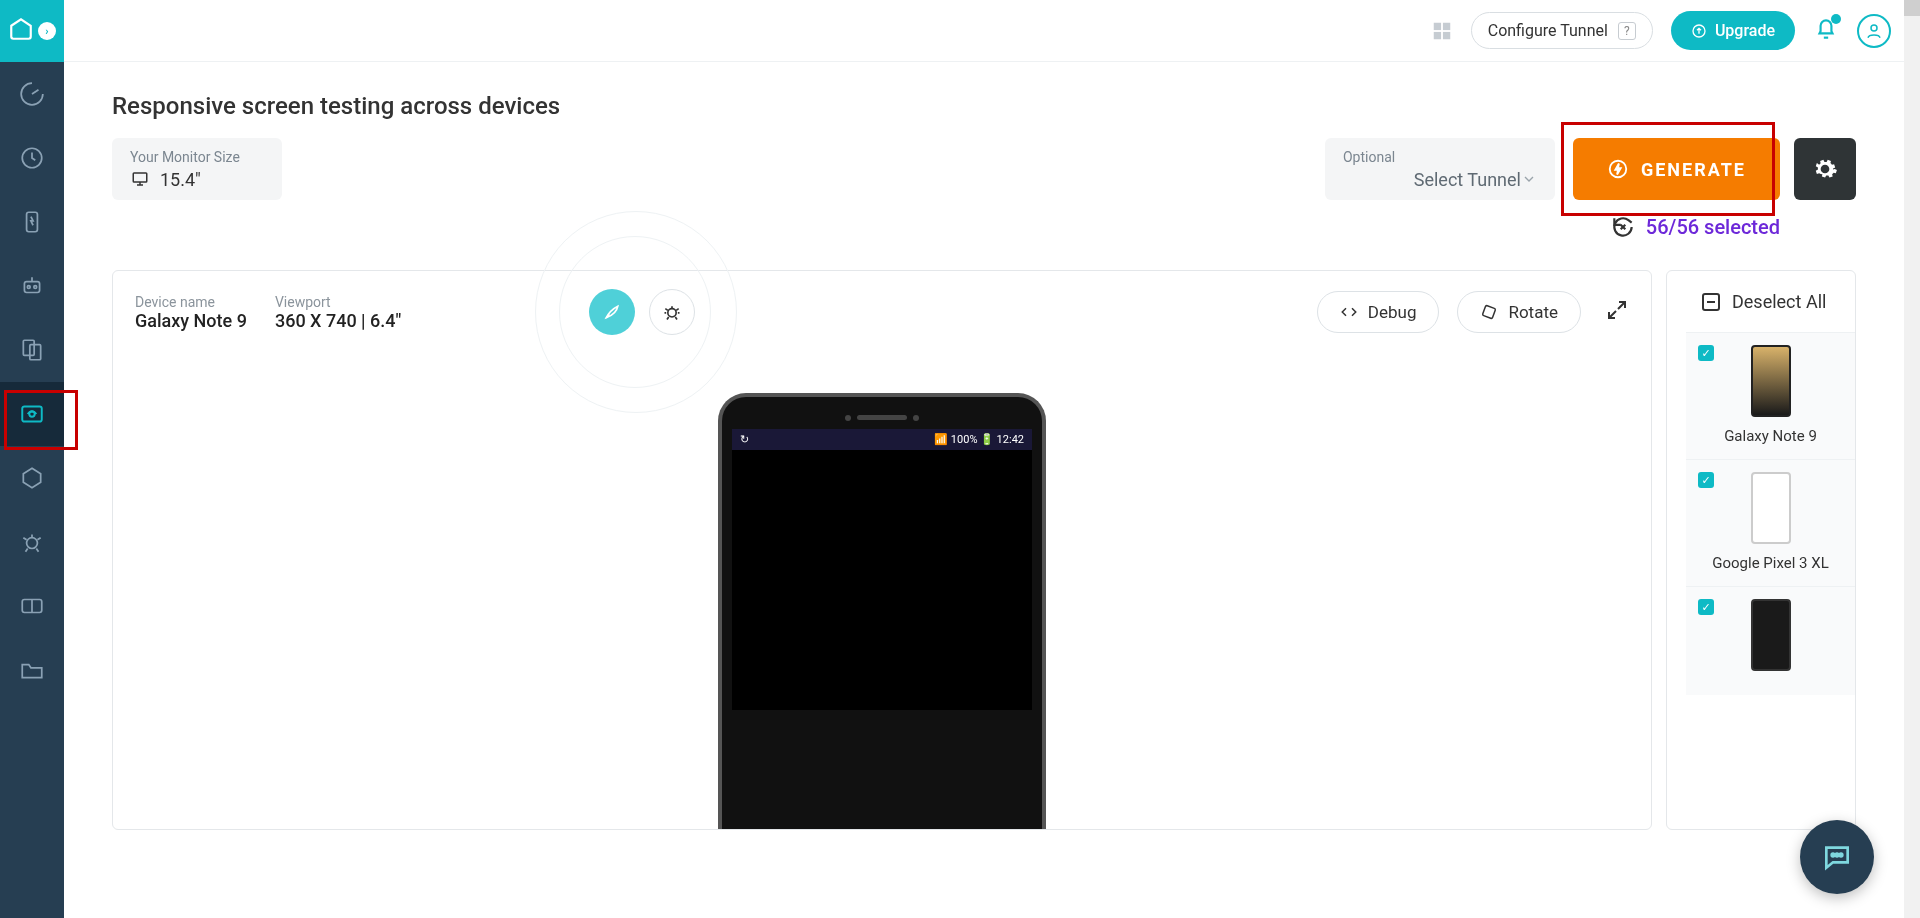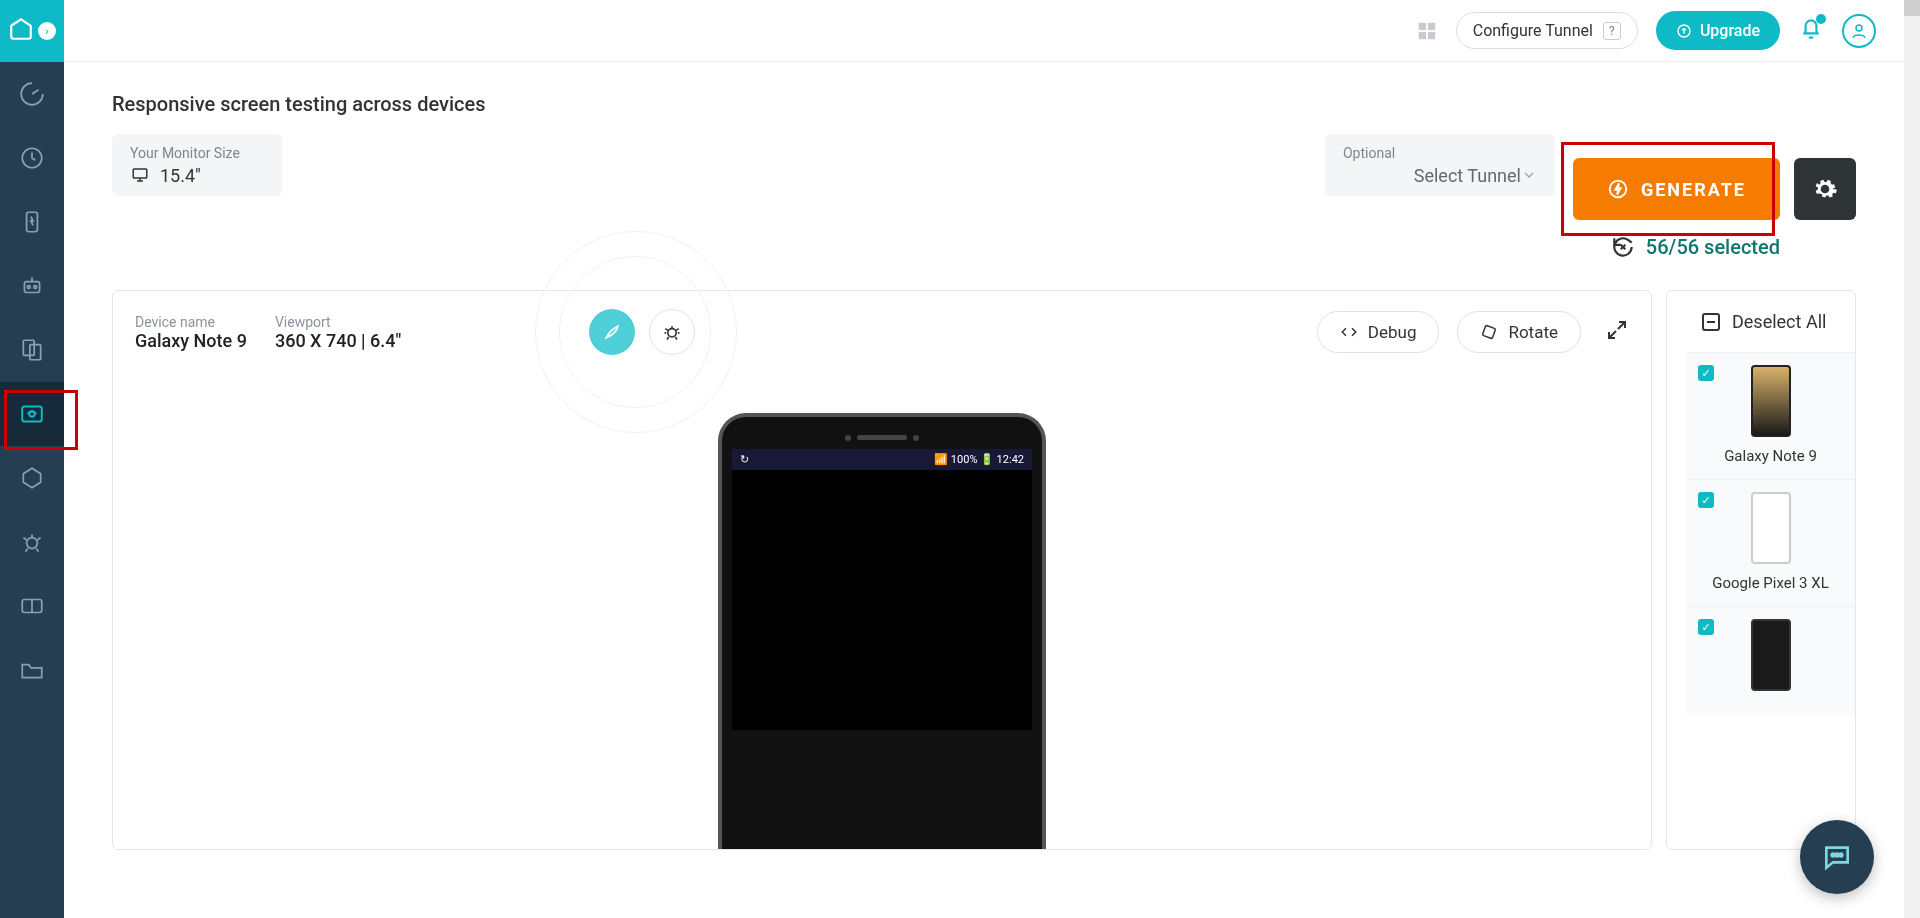--- a/index.html
+++ b/index.html
@@ -33,21 +33,21 @@
   .side-item.active { background:#162a3a; color:#0ebac5; }
   .side-item svg { width:26px; height:26px; }
   .side-highlight { border:3px solid #c80000; width:74px; height:60px; position:absolute; left:4px; top:390px; pointer-events:none; }
 
   
   .main { flex:1; display:flex; flex-direction:column; height:918px; position:relative; }
 
   
   .topbar {
     height:62px; display:flex; align-items:center; justify-content:flex-end;
-    padding:0 28px; gap:18px; border-bottom:1px solid #eef1f3;
+    padding:0 13px; gap:18px; border-bottom:1px solid #eef1f3;
   }
   .grid-icon { color:#c6ccd2; display:flex; }
   .tunnel-pill {
     border:1px solid #d9dee2; border-radius:24px; padding:8px 16px;
     display:flex; align-items:center; gap:10px; color:#333; font-size:16px;
   }
   .tunnel-pill .qmark {
     width:18px;height:18px;border:1px solid #c7ccd1;border-radius:3px;
     display:flex;align-items:center;justify-content:center;font-size:12px;color:#888;
   }
@@ -55,50 +55,50 @@
     background:#0ebac5; color:#fff; border-radius:24px; padding:10px 20px;
     display:flex; align-items:center; gap:8px; font-size:16px; font-weight:500;
   }
   .bell-wrap { position:relative; color:#0ebac5; }
   .bell-dot { position:absolute; top:-2px; right:-2px; width:10px;height:10px;background:#0ebac5;border-radius:50%; }
   .avatar-circle { width:34px;height:34px;border:2px solid #0ebac5;border-radius:50%;display:flex;align-items:center;justify-content:center;color:#0ebac5; }
 
   
   .content { flex:1; overflow:auto; padding: 30px 48px 0 48px; position:relative; }
 
-  .page-title { font-size:20px; font-weight:500; color:#333; margin-bottom:18px; }
+  .page-title { font-size:24px; font-weight:500; color:#333; margin-bottom:18px; }
 
   .controls-row { display:flex; align-items:stretch; gap:0; }
   .card { background:#f4f5f6; border-radius:6px; padding:12px 18px; display:flex; flex-direction:column; justify-content:center; }
   .card .label { font-size:14px; color:#7b8690; margin-bottom:4px; }
   .monitor-card { width:170px; height:62px; }
   .monitor-value { display:flex; align-items:center; gap:10px; font-size:18px; color:#333; }
 
   .url-card { width:470px; height:62px; margin-left:14px; position:relative; }
   .url-input { border:none; background:transparent; font-size:18px; color:#333; outline:none; width:100%; }
   .red-box { position:absolute; border:3px solid #c80000; pointer-events:none; }
   .red-url { top:-12px; left:-8px; width:298px; height:74px; }
 
   .tunnel-card { width:230px; height:62px; margin-left:16px; position:relative; }
   .tunnel-select { display:flex; align-items:center; justify-content:flex-end; font-size:18px; color:#5f6a73; }
   .tunnel-select svg{ color:#9aa3ab; }
 
-  .gen-wrap { margin-left:18px; position:relative; display:flex; align-items:center; gap:14px;margin-top:24px; }
+  .gen-wrap { margin-left:18px; position:relative; display:flex; align-items:center; gap:14px; }
   .generate-btn {
     background:#f57c00; color:#fff; border:none; border-radius:6px;
     height:62px; padding:0 34px; font-size:18px; font-weight:700; letter-spacing:2px;
     display:flex; align-items:center; gap:12px; cursor:pointer;
   }
   .red-gen { top:-16px; left:-12px; width:214px; height:94px; }
   .settings-btn {
     width:62px;height:62px;background:#2f3436;color:#fff;border-radius:6px;
     display:flex;align-items:center;justify-content:center;cursor:pointer;
   }
 
-  .selected-row { display:flex; justify-content:flex-end; align-items:center; gap:10px; margin-top:14px; margin-right:76px; font-size:20px; color:#0f766e; font-weight:500;}
+  .selected-row { display:flex; justify-content:flex-end; align-items:center; gap:10px; margin-top:14px; margin-right:76px; font-size:20px; color:#6d28d9; font-weight:500;}
   .selected-row svg{ color:#333; }
 
   
   .preview-row { display:flex; gap:14px; margin-top:30px; }
   .device-panel {
     flex:1; background:#fff; border:1px solid #e4e7ea; border-radius:6px;
     display:flex; flex-direction:column; min-height:560px;
   }
   .device-header { display:flex; align-items:center; padding:18px 22px; gap:28px; position:relative; }
   .dev-col .lbl{ font-size:14px;color:#8b949c;}

